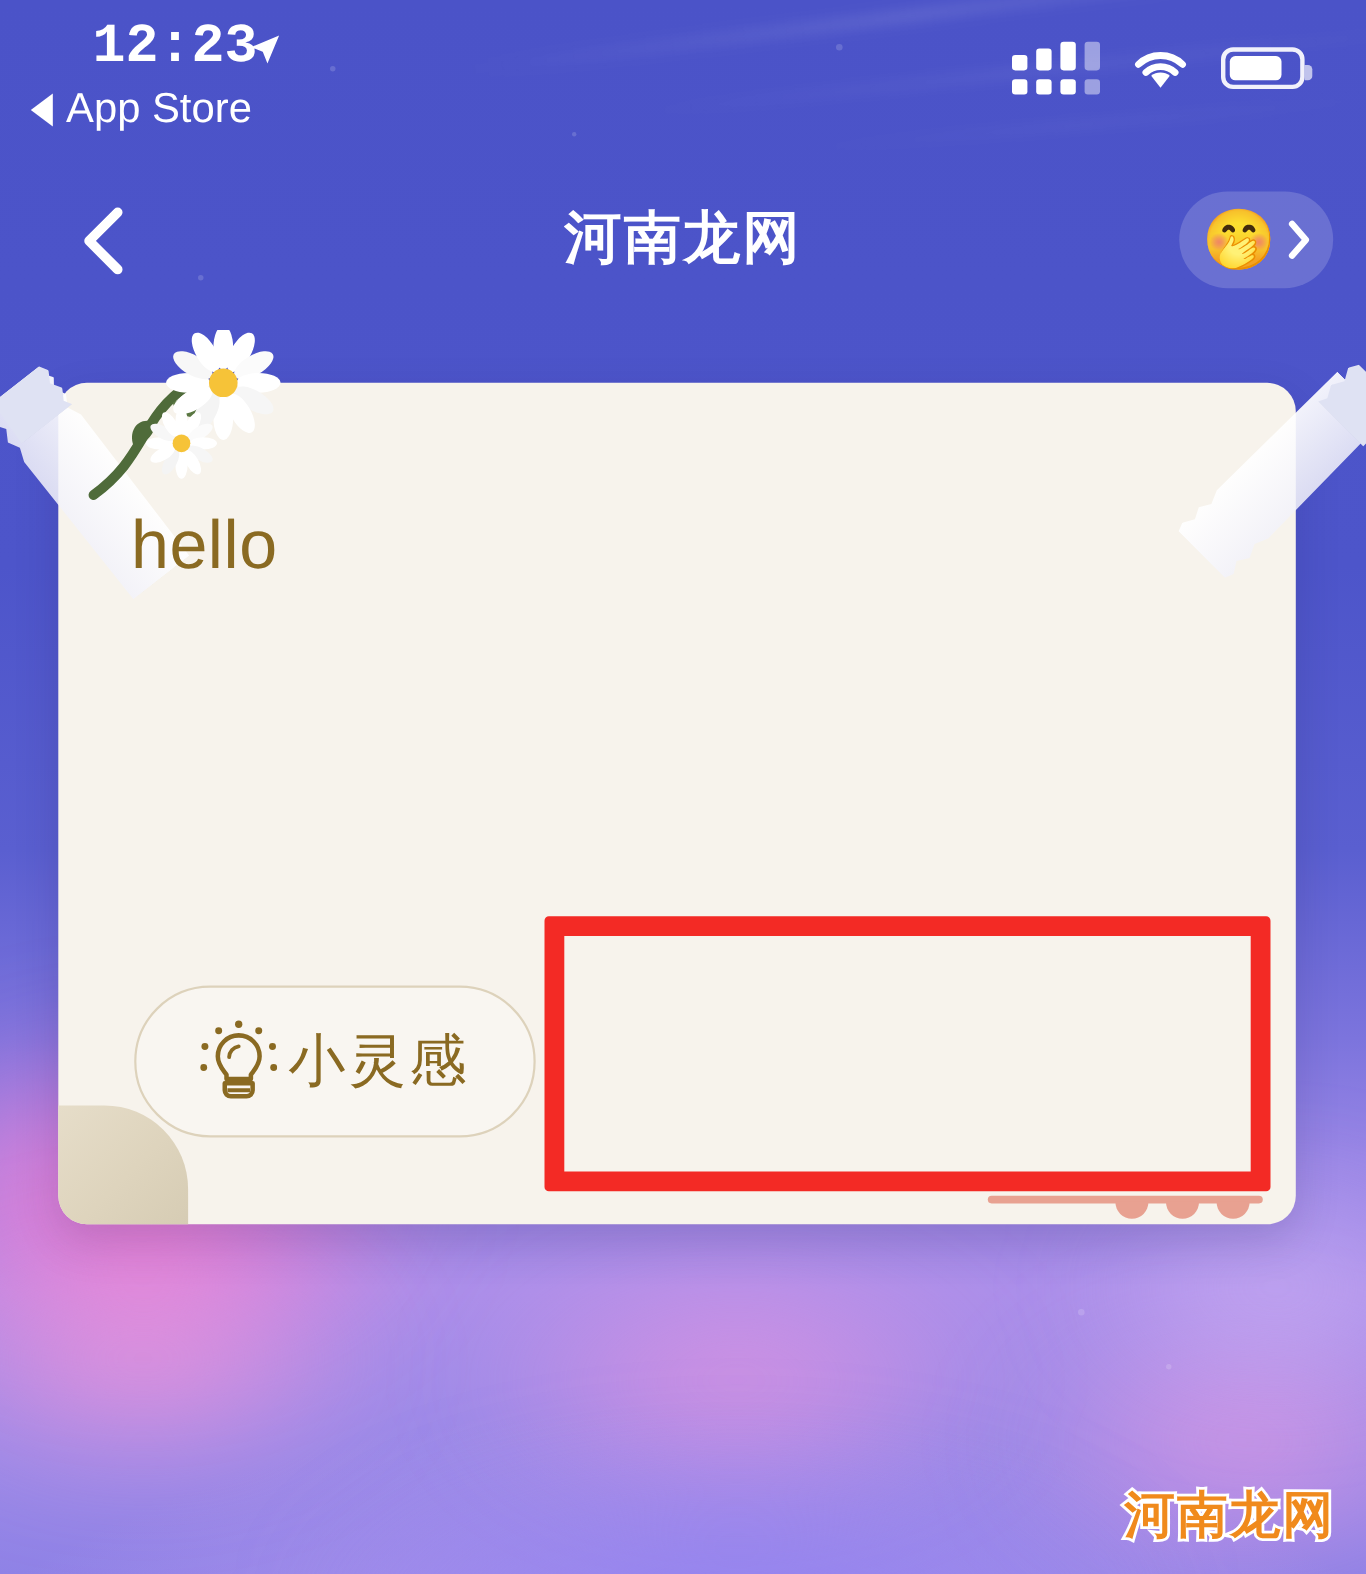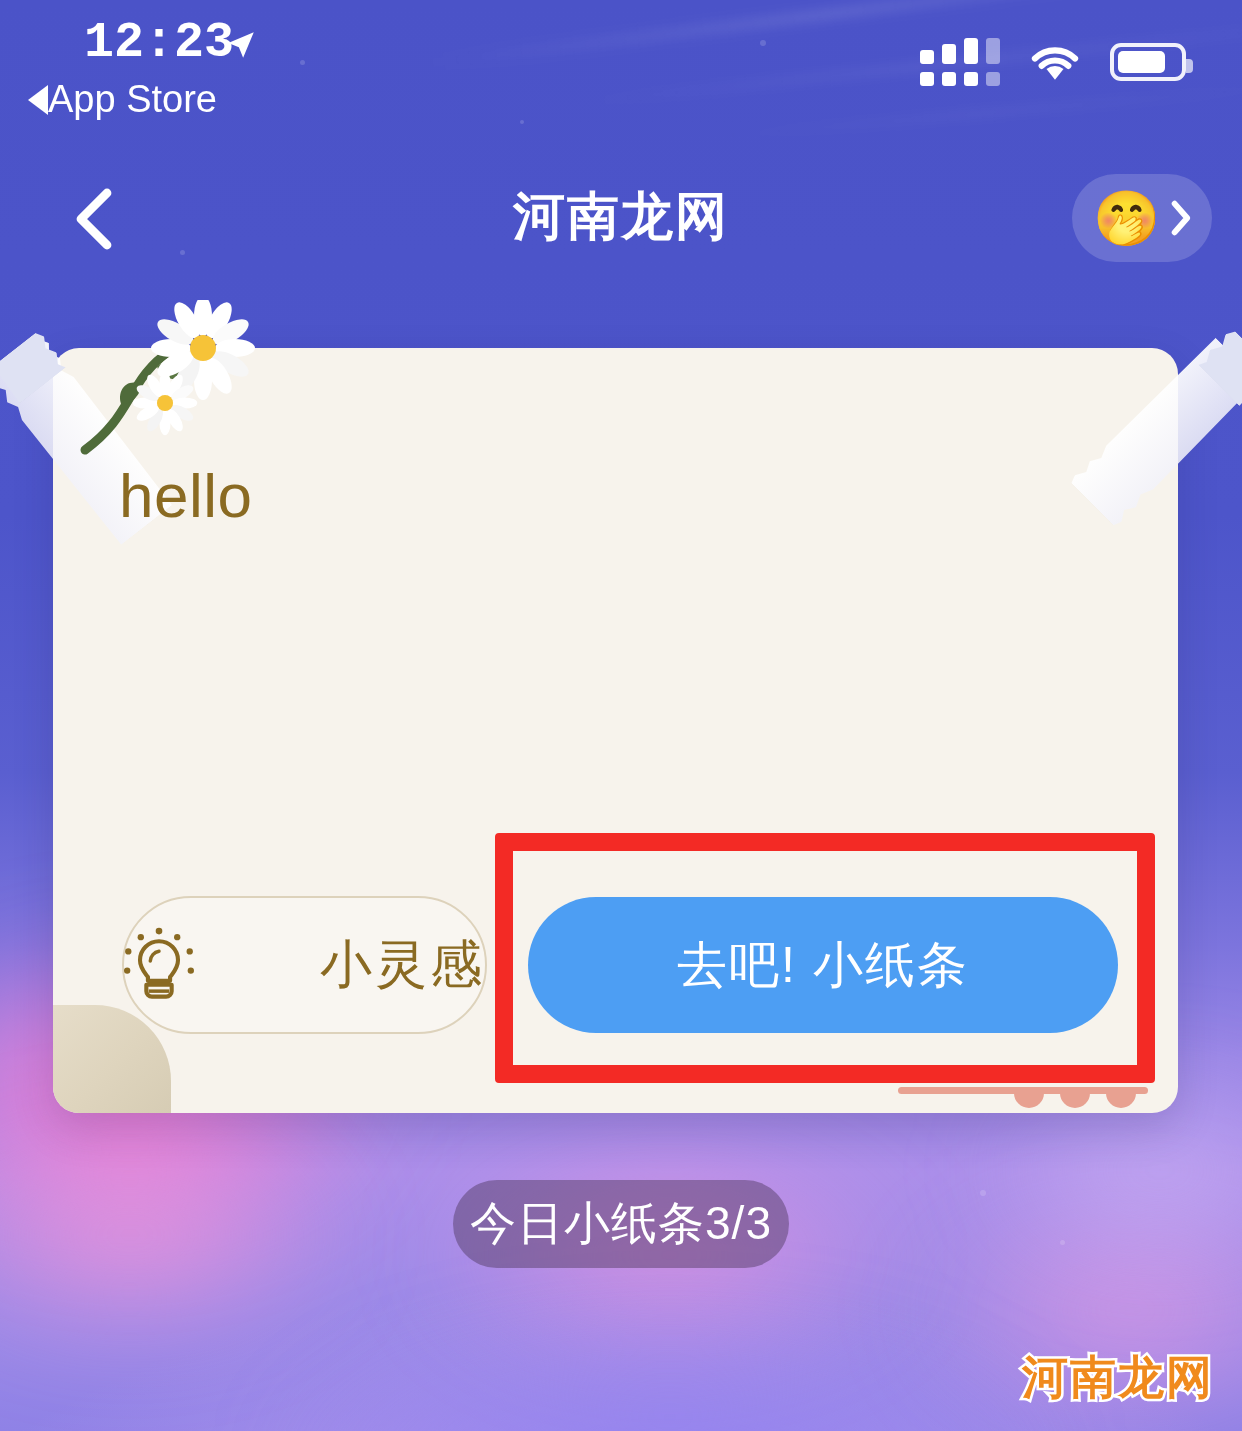--- a/index.html
+++ b/index.html
@@ -80,21 +80,21 @@
     position: absolute; left: 84px; top: 18px;
     font-size: 50px; font-weight: 700; letter-spacing: 0px;
     line-height: 1;
     font-family: Liberation Mono, monospace;
   }
   .loc-arrow {
     position: absolute; left: 224px; top: 28px; width: 34px; height: 34px;
   }
   .return-link {
     position: absolute; left: 28px; top: 78px;
-    display: flex; align-items: center; 
+    display: flex; align-items: center; gap: 12px;
     font-size: 38px; font-weight: 500;
   }
   .return-tri {
     width: 0; height: 0;
     border-top: 15px solid transparent;
     border-bottom: 15px solid transparent;
     border-right: 20px solid #fff;
   }
   .status-right {
     position: absolute; right: 56px; top: 38px;
@@ -208,21 +208,21 @@
     position: absolute; top: 5px; width: 30px; height: 16px;
     background: #e8a191; border-radius: 0 0 18px 18px;
   }
 
   
   .btn-inspiration {
     position: absolute; left: 122px; top: 896px;
     width: 365px; height: 138px;
     border: 2px solid #ddd2bb; border-radius: 69px;
     background: rgba(255,255,255,0.25);
-    display: flex; align-items: center; justify-content: space-between; gap: 10px;
+    display: flex; align-items: center; justify-content: center; gap: 10px;
     color: #8a6a22;
   }
   .bulb-icon { width: 70px; height: 76px; }
   .btn-inspiration-label { font-size: 52px; letter-spacing: 3px; }
 
   .btn-send {
     position: absolute; left: 528px; top: 897px;
     width: 590px; height: 136px;
     background: #4d9ef3; border-radius: 68px;
     display: flex; align-items: center; justify-content: center;
@@ -402,24 +402,18 @@
       <circle cx="10.5" cy="6.4" r="2.0" fill="#8a6a22"></circle>
       <circle cx="33.5" cy="6.4" r="2.0" fill="#8a6a22"></circle>
       <circle cx="2.6" cy="15.4" r="2.0" fill="#8a6a22"></circle>
       <circle cx="41.4" cy="15.4" r="2.0" fill="#8a6a22"></circle>
       <circle cx="1.9" cy="27.5" r="2.0" fill="#8a6a22"></circle>
       <circle cx="42.1" cy="27.5" r="2.0" fill="#8a6a22"></circle>
     </svg>
     <span class="btn-inspiration-label">小灵感</span>
   </div>
 
-  <div class="btn-send">
-    <span>去吧! 小纸条</span>
-  </div>
 
   <div class="annotation-box"></div>
 
-  <div class="today-badge">
-    <span>今日小纸条3/3</span>
-  </div>
 
   <div class="watermark">河南龙网</div>
 </div>
 
 </body></html>

